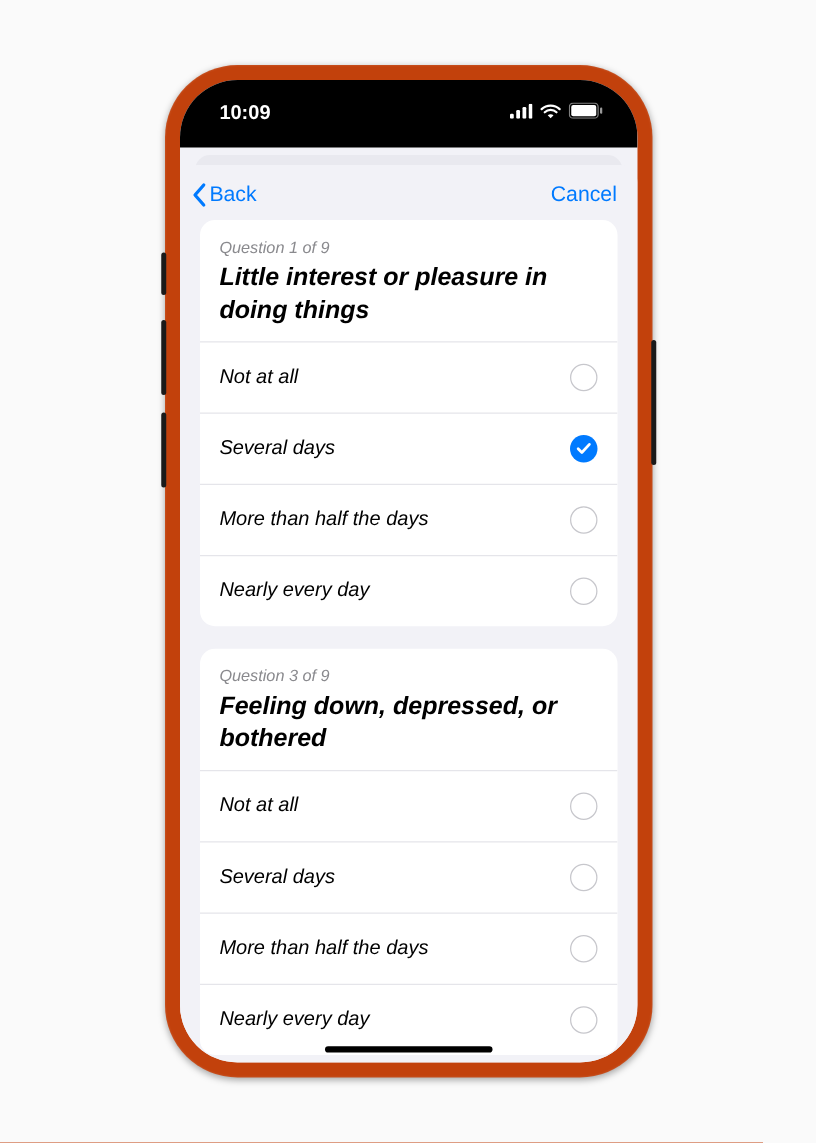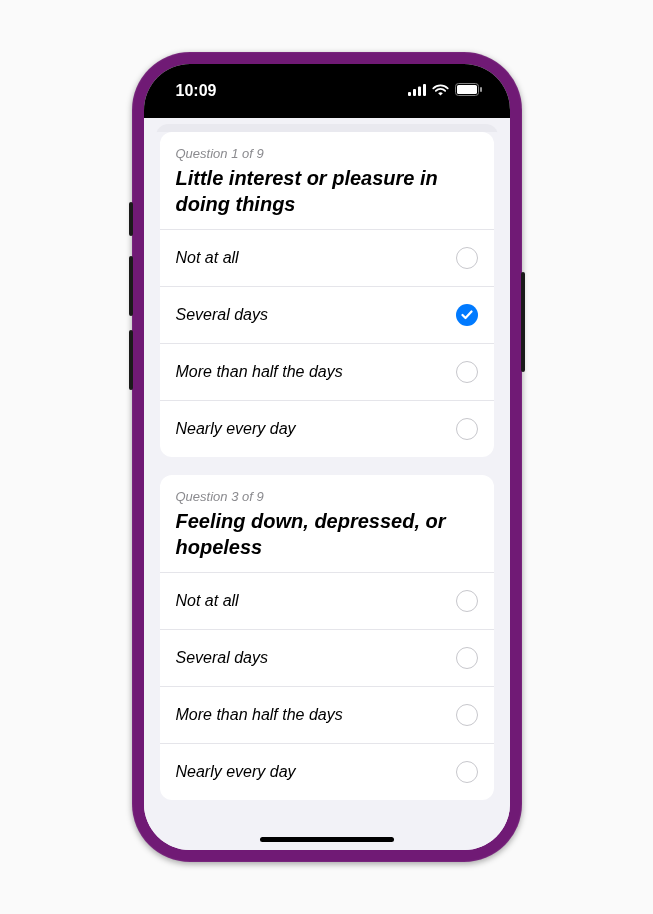--- a/index.html
+++ b/index.html
@@ -9,21 +9,21 @@
     background: #fafafa;
     display: flex;
     align-items: center;
     justify-content: center;
     font-family: -apple-system, "SF Pro Text", "Helvetica Neue", Helvetica, Arial, sans-serif;
     -webkit-font-smoothing: antialiased;
   }
   .phone-frame {
     width: 390px;
     height: 810px;
-    background: #701a75;
+    background: #c2410c;
     border-radius: 58px;
     padding: 12px;
     position: relative;
     box-shadow: 0 2px 6px rgba(0,0,0,0.35), inset 0 0 2px rgba(255,255,255,0.2);
   }
   
   .side-btn { position: absolute; background: #1a1a1a; border-radius: 2px; }
   .side-left-1 { left: -3px; top: 150px; width: 4px; height: 34px; }
   .side-left-2 { left: -3px; top: 204px; width: 4px; height: 60px; }
   .side-left-3 { left: -3px; top: 278px; width: 4px; height: 60px; }
@@ -201,20 +201,31 @@
               <rect x="2" y="2" width="20" height="9" rx="1.6" fill="#fff"></rect>
               <rect x="25" y="4" width="2" height="5" rx="1" fill="#fff" opacity="0.6"></rect>
             </svg>
         </span>
       </div>
     </div>
 
     <div class="sheet-stack"></div>
 
     <div class="sheet">
+      <div class="nav-bar">
+        <div class="back-btn">
+          <span class="chevron-left">
+            <svg width="12" height="20" viewBox="0 0 12 20" fill="none">
+                <polyline points="9,2 2,10 9,18" stroke-width="2.6" stroke-linecap="round" stroke-linejoin="round"></polyline>
+              </svg>
+          </span>
+          <span>Back</span>
+        </div>
+        <div>Cancel</div>
+      </div>
 
       <div class="scroll">
         <div id="cards">
             <div class="card">
               <div class="card-head">
                 <div class="q-counter">Question 1 of 9</div>
                 <div class="q-text">Little interest or pleasure in doing things</div>
               </div>
               <div class="option">
                 <span>Not at all</span>
@@ -233,21 +244,21 @@
                 <span class="radio-empty"></span>
               </div>
               <div class="option">
                 <span>Nearly every day</span>
                 <span class="radio-empty"></span>
               </div>
             </div>
             <div class="card">
               <div class="card-head">
                 <div class="q-counter">Question 3 of 9</div>
-                <div class="q-text">Feeling down, depressed, or hopeless</div>
+                <div class="q-text">Feeling down, depressed, or bothered</div>
               </div>
               <div class="option">
                 <span>Not at all</span>
                 <span class="radio-empty"></span>
               </div>
               <div class="option">
                 <span>Several days</span>
                 <span class="radio-empty"></span>
               </div>
               <div class="option">

